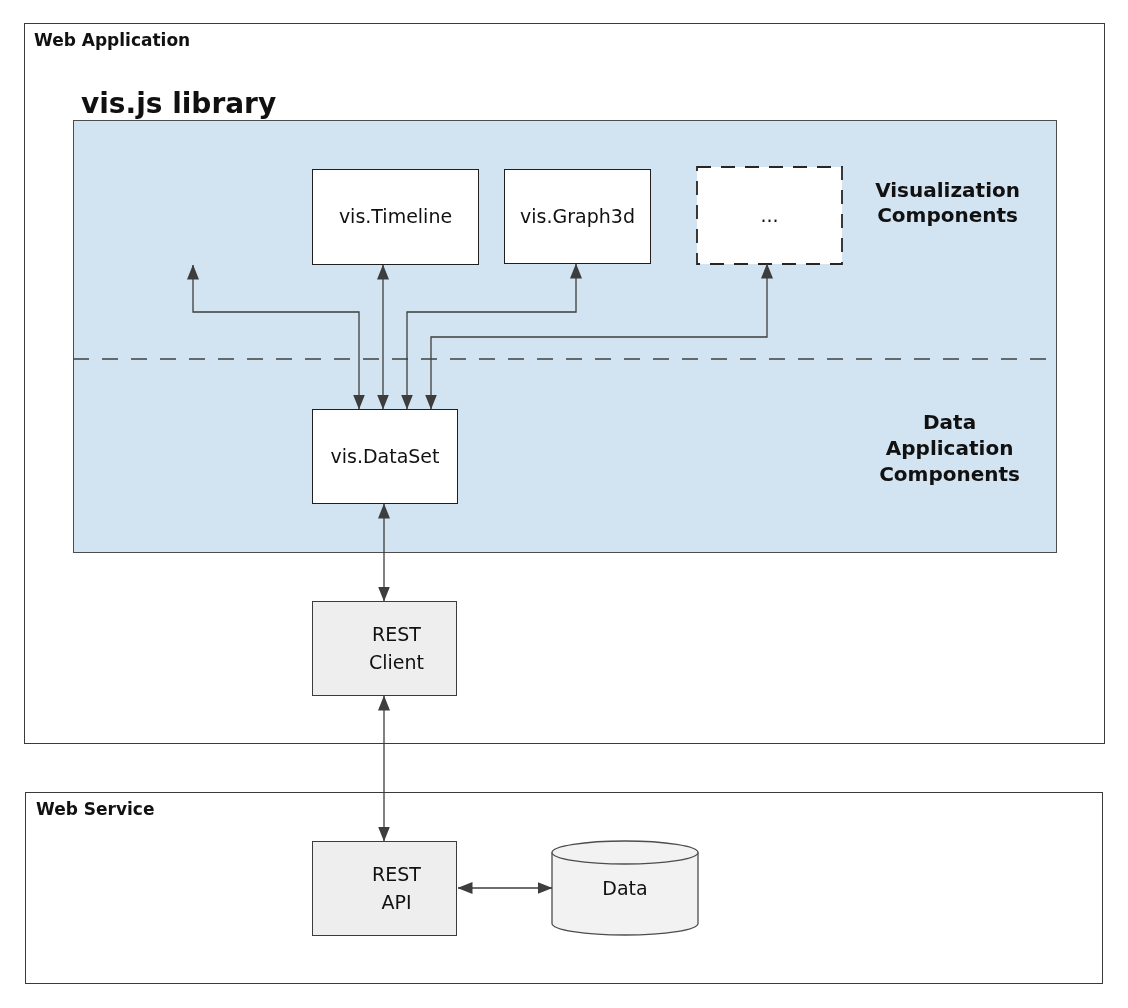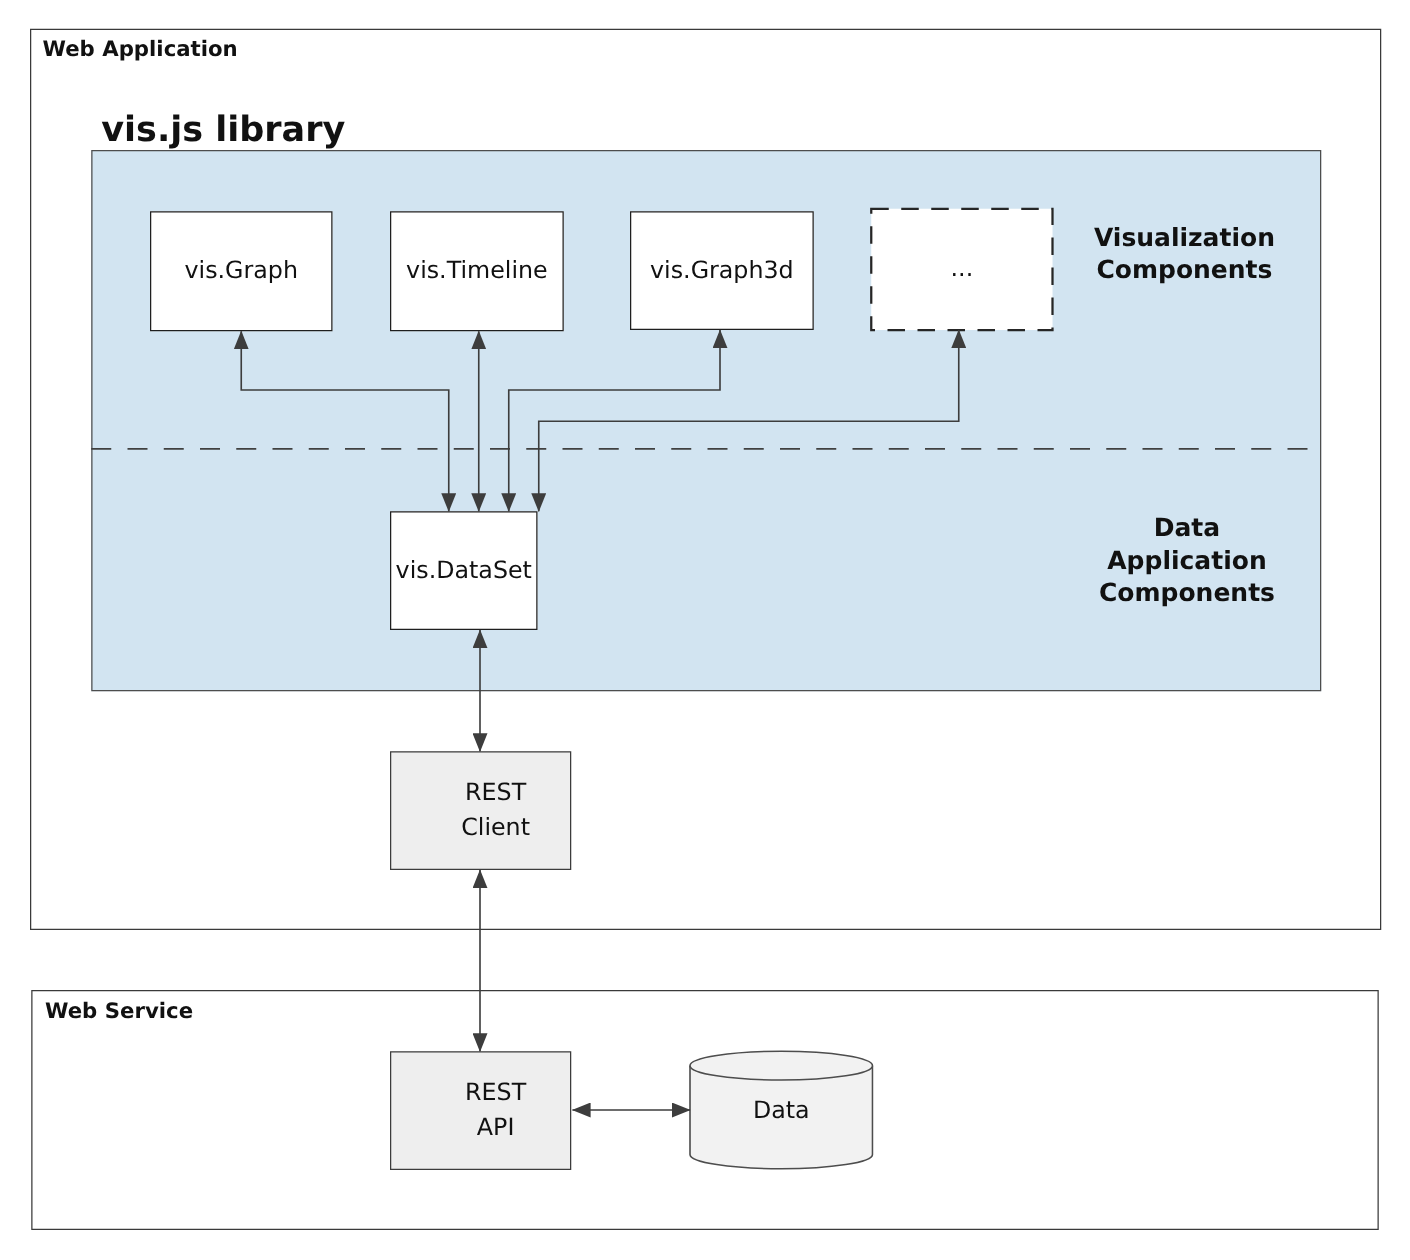--- a/index.html
+++ b/index.html
@@ -36,44 +36,41 @@
 <body>
 
 <div class="canvas">
 
   <div class="frame" style="left:24px;top:23px;width:1081px;height:721px;"></div>
   <div class="section-title" style="left:34px;top:30px;">Web Application</div>
 
   <div class="sub-title" style="left:81px;top:87px;">vis.js library</div>
   <div class="panel" style="left:73px;top:120px;width:984px;height:433px;"></div>
 
-  <div class="node" style="left:120px;top:169px;width:146px;height:96px;">
-    <span>vis.Graph</span>
-  </div>
-  <div class="node" style="left:312px;top:169px;width:139px;height:96px;">
+  <div class="node" style="left:312px;top:169px;width:167px;height:96px;">
     <span>vis.Timeline</span>
   </div>
   <div class="node" style="left:504px;top:169px;width:147px;height:95px;">
     <span>vis.Graph3d</span>
   </div>
   <div class="node borderless" style="left:697px;top:167px;width:145px;height:97px;">
     <span>...</span>
   </div>
 
   <div class="side-label" style="top:178px;">
     <div>Visualization</div>
     <div>Components</div>
   </div>
   <div class="side-label" style="top:409px;line-height:26px;">
     <div>Data</div>
     <div>Application</div>
     <div>Components</div>
   </div>
 
-  <div class="node" style="left:312px;top:409px;width:118px;height:95px;">
+  <div class="node" style="left:312px;top:409px;width:146px;height:95px;">
     <span>vis.DataSet</span>
   </div>
 
   <div class="node gray" style="left:312px;top:601px;width:145px;height:95px;">
     <span>
       <span style="display:block">REST</span>
       <span style="display:block">Client</span>
     </span>
   </div>
 

